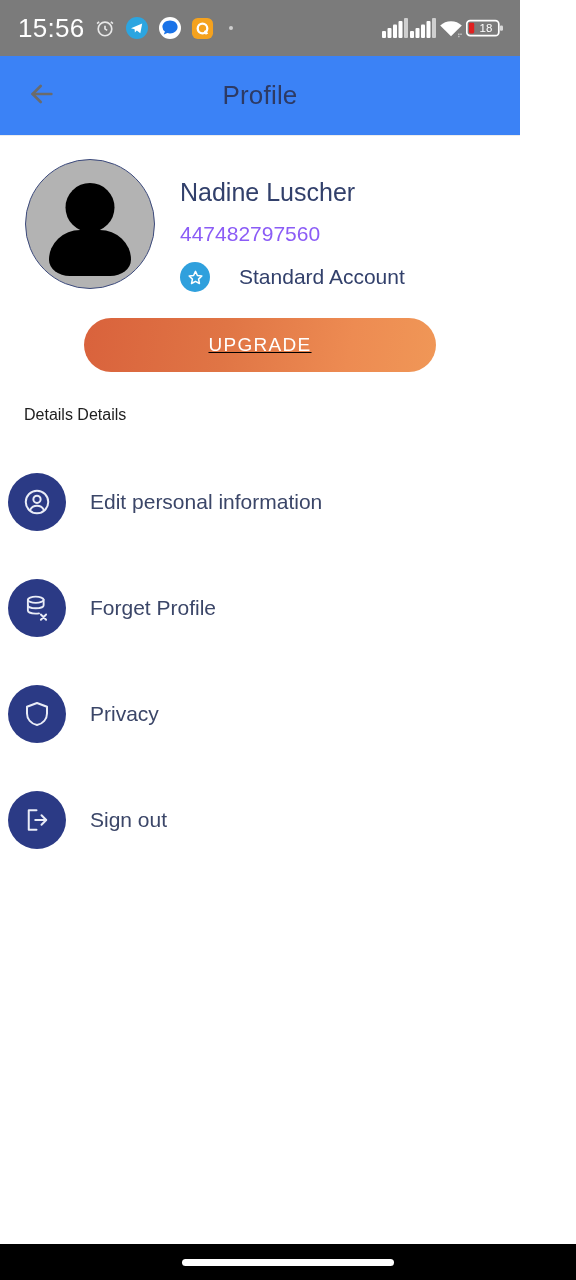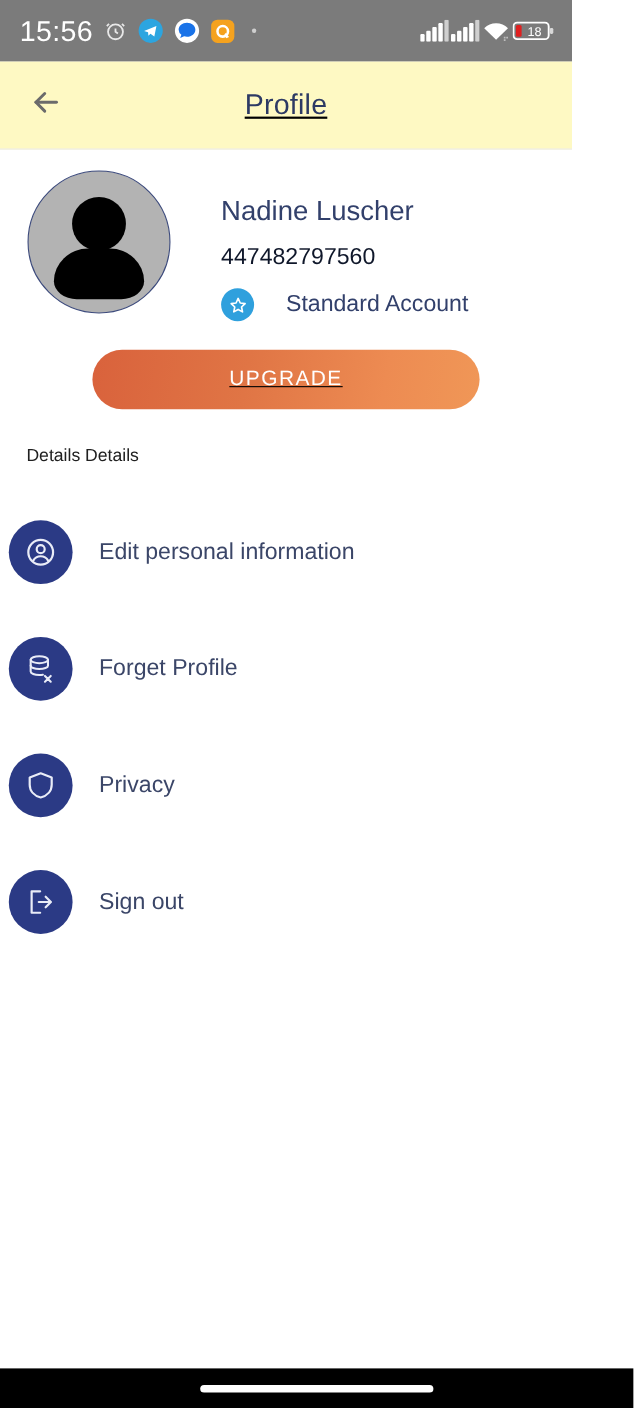--- a/index.html
+++ b/index.html
@@ -53,26 +53,25 @@
     width: 4px; height: 4px;
     border-radius: 50%;
     background: #cfcfcf;
     margin-left: 6px;
   }
 
   
   #app-bar {
     height: 80px;
     flex: 0 0 80px;
-    background: #fef9c3;
+    background: #3b82f6;
     display: flex;
     align-items: center;
     position: relative;
     border-bottom: 1px solid #ececec;
-    text-decoration: underline;
   }
   #back-button {
     position: absolute;
     left: 22px;
     top: 50%;
     transform: translateY(-50%);
     width: 40px; height: 40px;
     display: flex; align-items: center; justify-content: center;
     cursor: pointer;
   }
@@ -82,22 +81,21 @@
     color: #2d3a64;
     font-size: 26px;
     font-weight: 400;
     letter-spacing: 0.2px;
   }
 
   
   #profile-section {
     padding: 19px 0 0 0;
     display: flex;
-    align-items: flex-start;
-    gap: 21px;
+    align-items: center;
   }
   #avatar {
     margin-left: 25px;
     width: 130px; height: 130px;
     border-radius: 50%;
     background: #b3b3b3;
     border: 1.5px solid #3c4a7c;
     position: relative;
     overflow: hidden;
     flex: 0 0 130px;
@@ -124,21 +122,21 @@
     padding-top: 22px;
     display: flex;
     flex-direction: column;
   }
   #profile-name {
     color: #32406b;
     font-size: 25px;
     line-height: 1.2;
   }
   #profile-phone {
-    color: #0f172a;
+    color: #8b5cf6;
     font-size: 21px;
     margin-top: 14px;
     line-height: 1.2;
   }
   #account-type-row {
     display: flex;
     align-items: center;
     margin-top: 16px;
   }
   #account-badge {

